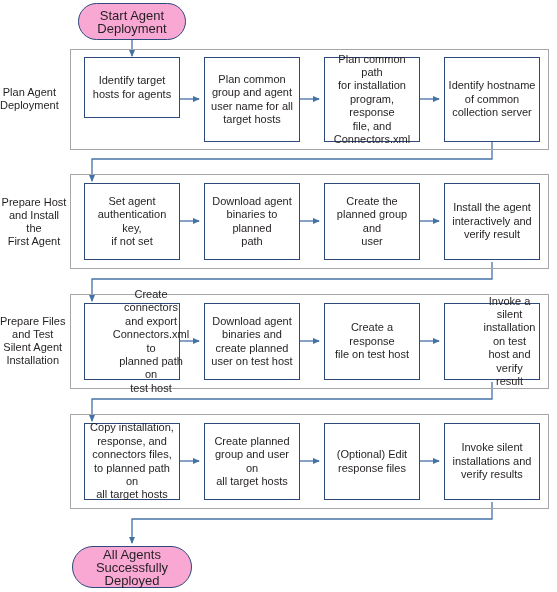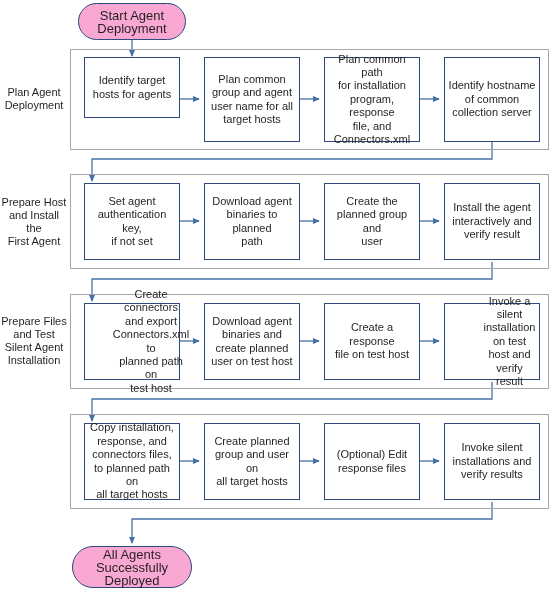--- a/index.html
+++ b/index.html
@@ -48,21 +48,20 @@
   }
   .group-label {
     position: absolute;
     text-align: center;
     font-size: 11px;
     line-height: 13px;
     color: #231f20;
     z-index: 2;
     display: flex;
     align-items: center;
-    justify-content: center;
   }
   .proc-box {
     position: absolute;
     box-sizing: border-box;
     border: 1.2px solid #2e4a7d;
     background: #ffffff;
     display: flex;
     align-items: center;
     justify-content: center;
     text-align: center;

